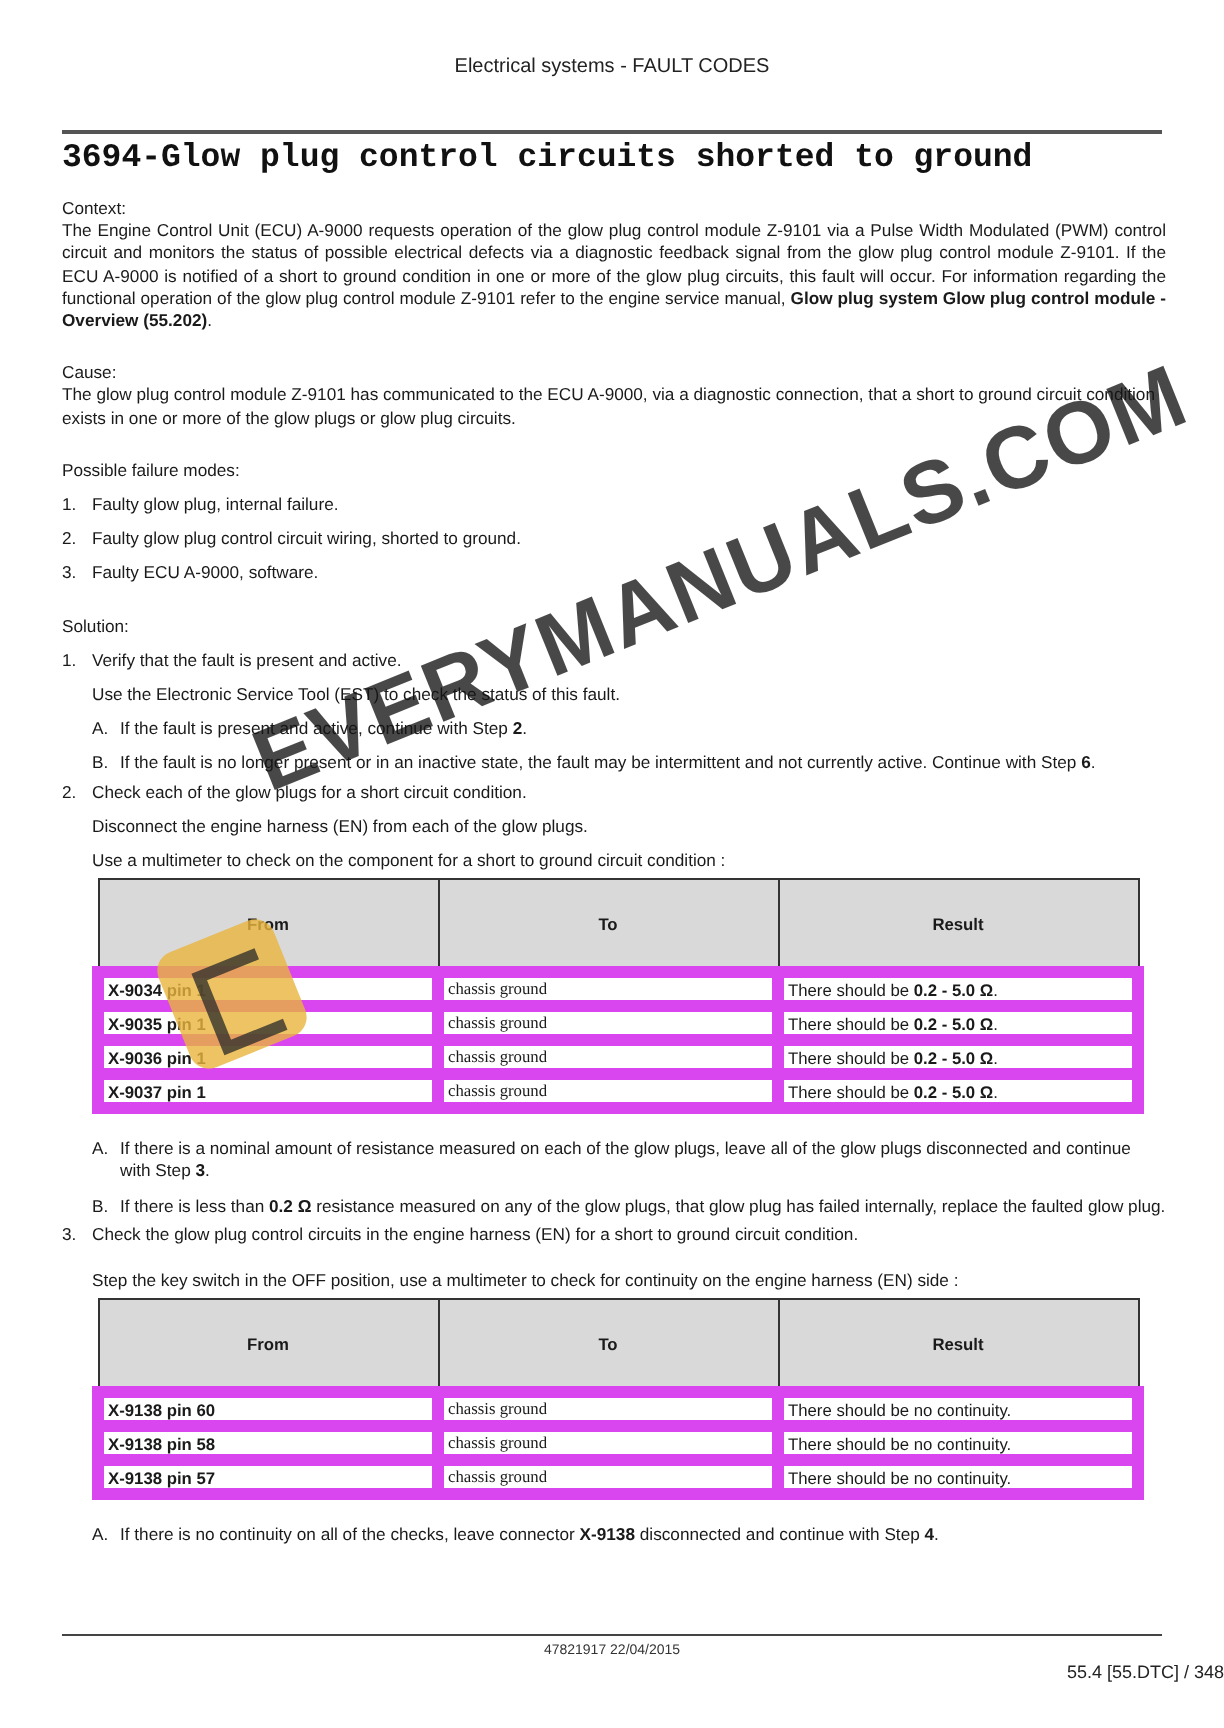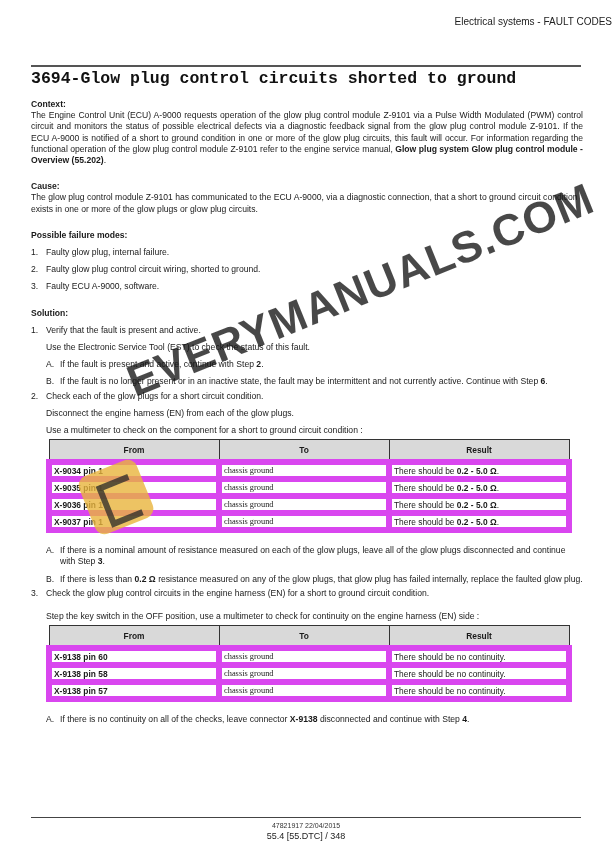--- a/index.html
+++ b/index.html
@@ -1,42 +1,42 @@
 <!DOCTYPE html>
 <html><head>
 <meta charset="utf-8">
 <style>
   html, body { margin: 0; padding: 0; background: #ffffff; }
   body { width: 612px; height: 864px; position: relative; overflow: hidden;
          font-family: "Liberation Sans", sans-serif; color: #1a1a1a; }
-  .page-header { position: absolute; top: 16px; left: 0; width: 612px; text-align: right;
+  .page-header { position: absolute; top: 28px; left: 0; width: 612px; text-align: center;
                  font-size: 10px; color: #222; }
   .title-rule { position: absolute; top: 65px; left: 31px; width: 550px; height: 2px; background: #555; }
   .title { position: absolute; top: 69px; left: 31px; font-size: 16.5px; font-weight: bold; color: #111; margin: 0; font-family: Liberation Mono, monospace; }
   .content { position: absolute; left: 31px; top: 99px; width: 552px; font-size: 8.6px; line-height: 11.2px; }
-  .sec-h { font-weight: bold; margin: 0; }
+  .sec-h { font-weight: normal; margin: 0; }
   p { margin: 0; }
   .justify { text-align: justify; }
   .gap-s { height: 12px; }
   .gap-m { height: 15px; }
   .gap-xs { height: 6px; }
   .li { display: flex; margin: 0; }
   .li .num { width: 15px; flex: none; }
   .li .txt { flex: 1; }
   .sub { margin-left: 15px; }
   .sub .li .num { width: 14px; }
   b { font-weight: bold; }
   table.pins { border-collapse: collapse; width: 526px; margin-left: 15px; font-size: 8.4px; line-height: 10px; }
-  table.pins th { background: #d9d9d9; border: 1px solid #333; font-weight: bold; text-align: center; padding: 4px 2px; height: 11px; }
+  table.pins th { background: #d9d9d9; border: 1px solid #333; font-weight: bold; text-align: center; padding: 16px 2px; height: 11px; }
   table.pins td { border: 6px solid #d946ef; padding: 0 2px; height: 11px; }
   table.pins td.from { font-weight: bold; width: 160px; }
   table.pins td.to { width: 160px; font-family: Liberation Serif, serif; }
   .footer-rule { position: absolute; top: 817px; left: 31px; width: 550px; height: 1px; background: #444; }
   .footer-code { position: absolute; top: 822px; left: 0; width: 612px; text-align: center; font-size: 7px; color: #333; }
-  .footer-page { position: absolute; top: 831px; left: 0; width: 612px; text-align: center; font-size: 9px; color: #222; }
+  .footer-page { position: absolute; top: 831px; left: 0; width: 612px; text-align: right; font-size: 9px; color: #222; }
   .watermark { position: absolute; left: 120px; top: 360px; transform: rotate(-22deg); transform-origin: left top;
                font-size: 44px; font-weight: bold; color: rgba(20,20,20,0.78); letter-spacing: 1px; white-space: nowrap;
                pointer-events: none; }
   .wm-logo { position: absolute; left: 85px; top: 466px; width: 62px; height: 62px; transform: rotate(-22deg);
              background: rgba(232,180,60,0.8); border-radius: 10px; pointer-events: none; }
   .wm-logo::after { content: ""; position: absolute; left: 16px; top: 14px; width: 28px; height: 32px;
                     border: 6px solid rgba(40,40,40,0.75); border-right: none; }
 </style>
 </head>
 <body>

